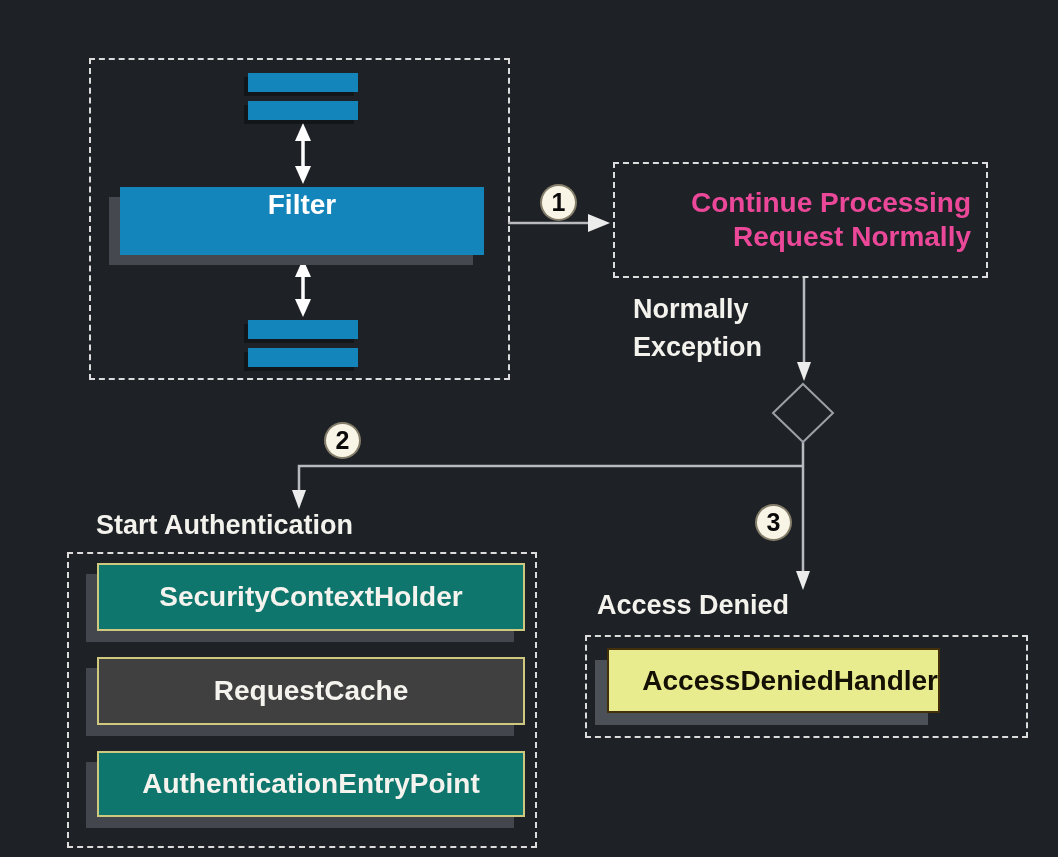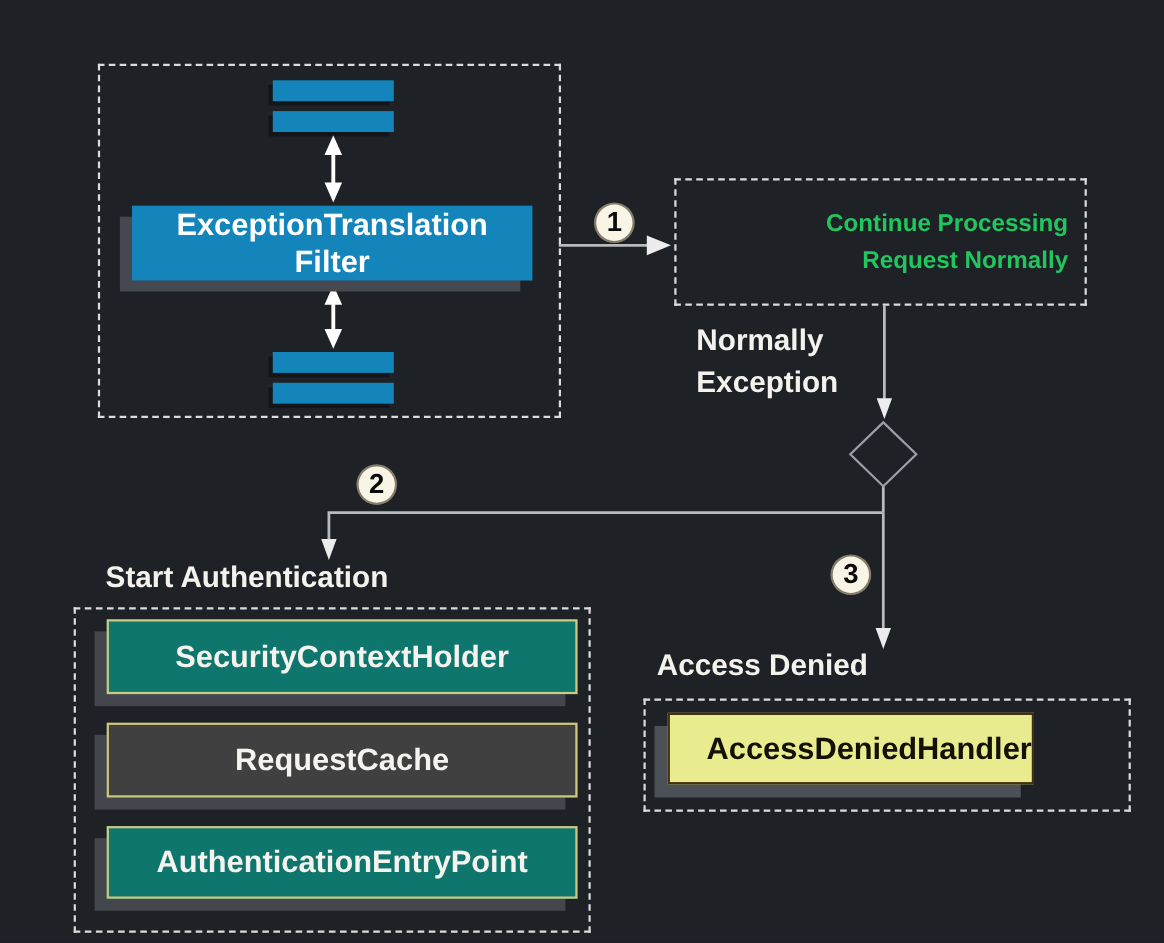--- a/index.html
+++ b/index.html
@@ -55,22 +55,22 @@
     box-shadow: -11px 10px 0 #45494f;
   }
   .continue-box {
     left: 613px; top: 162px;
     width: 375px; height: 116px;
     display: flex;
     flex-direction: column;
     justify-content: center;
     align-items: flex-end;
     padding-right: 15px;
-    color: #22c55e;
-    font-size: 22px;
+    color: #ec4899;
+    font-size: 28px;
     line-height: 34px;
     font-weight: bold;
   }
   .sec-exc {
     left: 633px; top: 290px;
     line-height: 38px;
   }
   .item-box {
     position: absolute;
     left: 97px;
@@ -153,21 +153,20 @@
 
 
   <div class="dashed" style="left:89px; top:58px; width:421px; height:322px;"></div>
 
   <div class="bluebar" style="top:73px;"></div>
   <div class="bluebar" style="top:101px;"></div>
   <div class="bluebar" style="top:320px;"></div>
   <div class="bluebar" style="top:348px;"></div>
 
   <div class="filter-box">
-    <div>ExceptionTranslation</div>
     <div>Filter</div>
   </div>
 
   <div class="badge" style="left:542px; top:186px;">1</div>
   <div class="badge" style="left:326px; top:424px;">2</div>
   <div class="badge" style="left:757px; top:506px;">3</div>
 
   <div class="dashed continue-box">
     <div>Continue Processing</div>
     <div>Request Normally</div>

